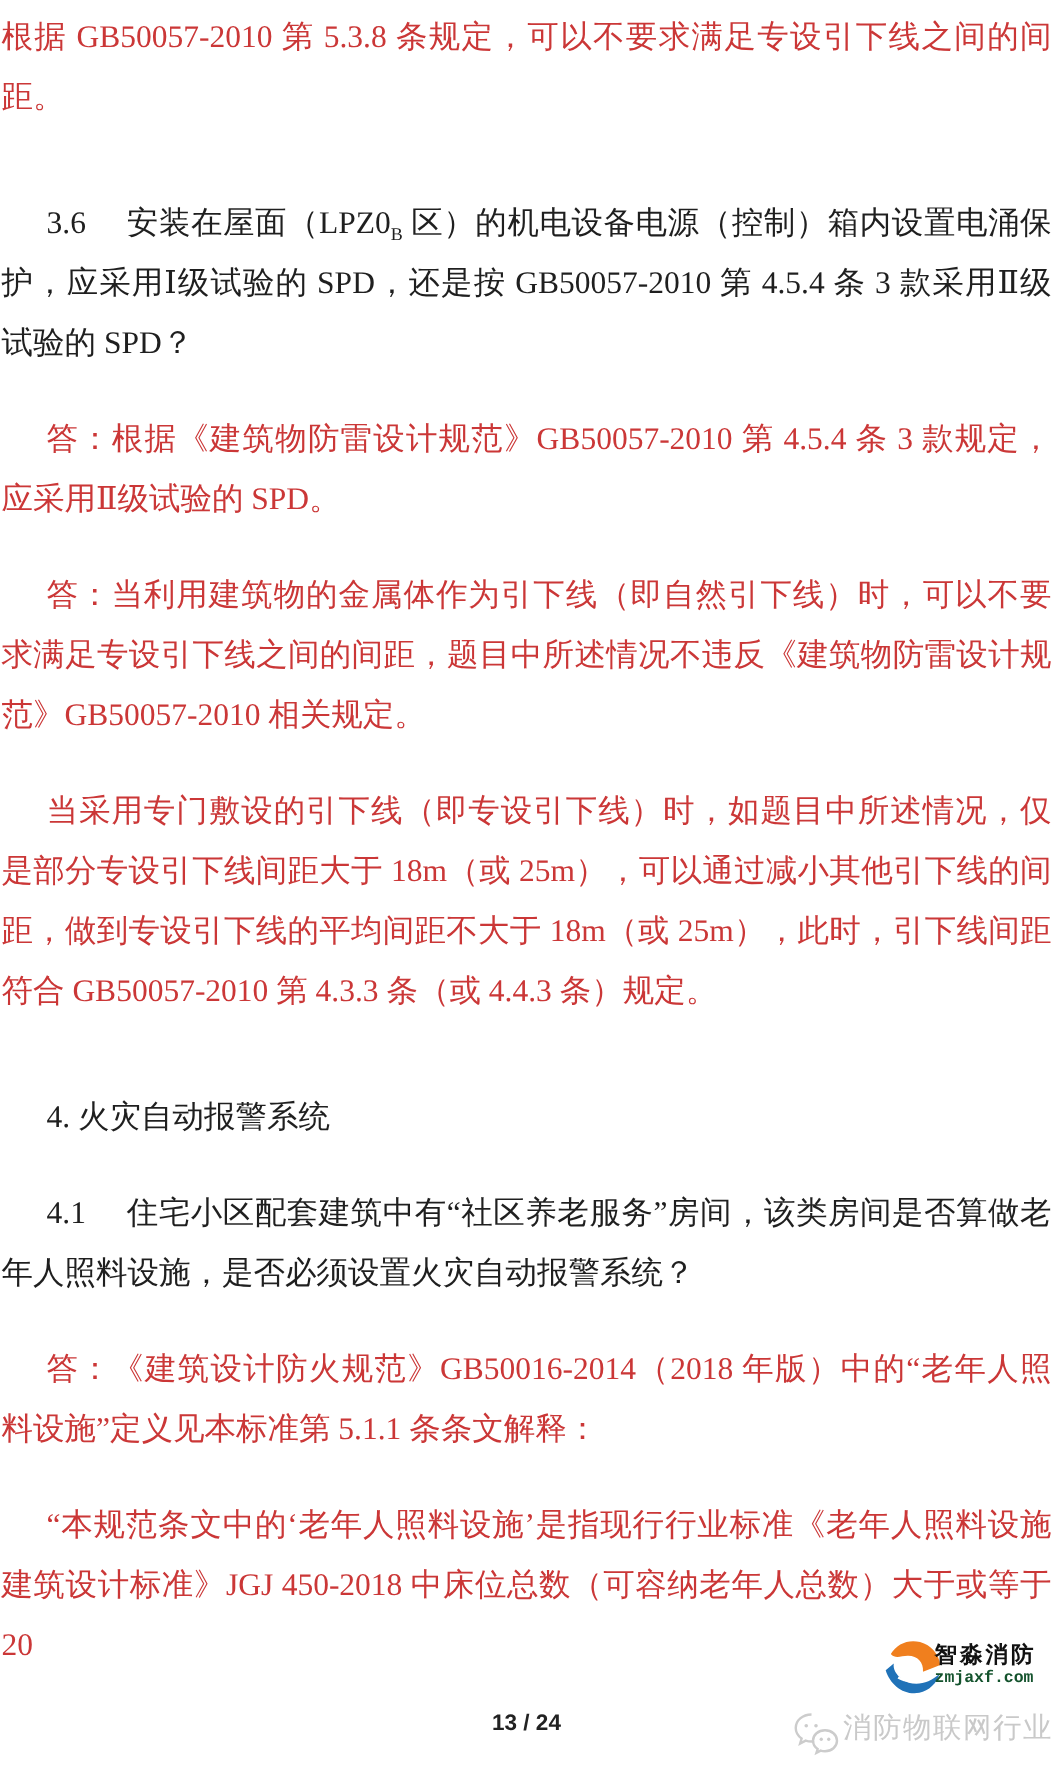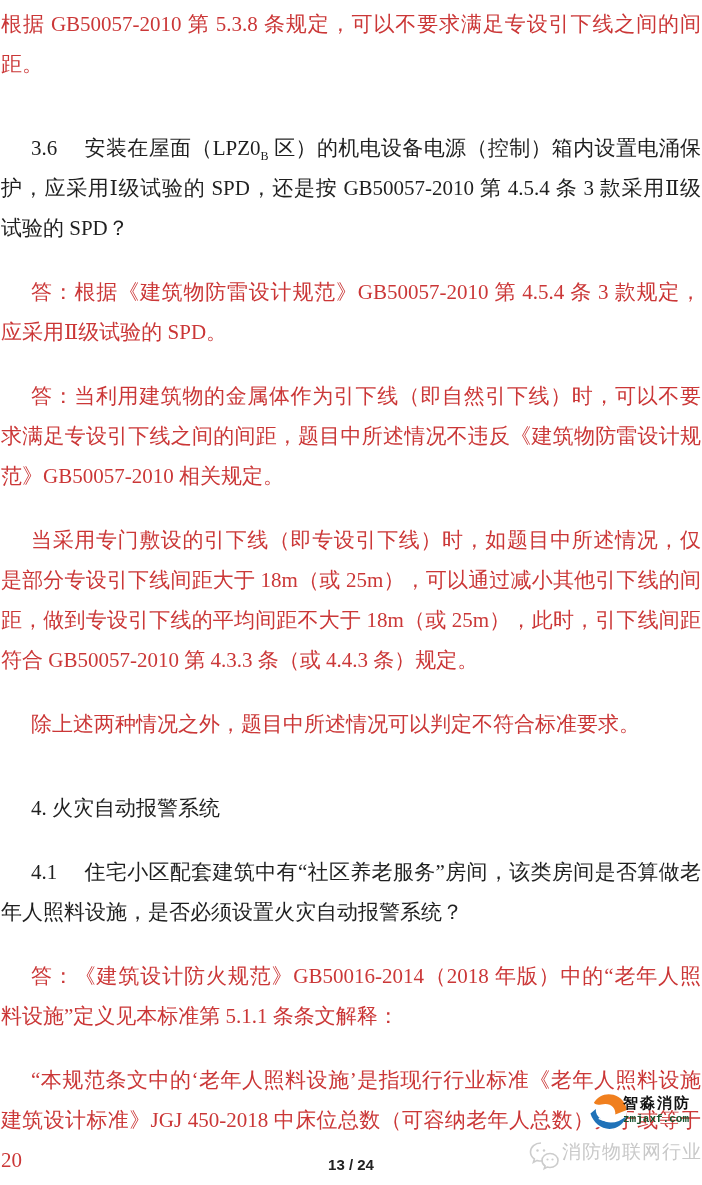--- a/index.html
+++ b/index.html
@@ -18,21 +18,21 @@
     line-height:40px;
     text-align:justify;
     color:#1f1f1f;
     margin:0;
   }
   .para.red{color:#cb3737;}
   .para.indent{text-indent:30px;margin-top:24px;}
   .para.gap{margin-top:44px;}
   .para sub{font-size:12px;line-height:0;}
   .page-number{
-    position:absolute;bottom:12px;left:0;right:0;
+    position:absolute;bottom:28px;left:0;right:0;
     text-align:center;
     font-family:"Liberation Sans","DejaVu Sans",sans-serif;
     font-weight:bold;font-size:15px;color:#222222;
   }
   .wm-wechat{position:absolute;left:527px;top:1139px;width:34px;height:34px;}
   .wm-text{
     position:absolute;left:562px;top:1139px;
     font-family:"Liberation Sans","DejaVu Sans",sans-serif;
     font-size:19px;color:#c9c9c9;letter-spacing:1px;white-space:nowrap;
     z-index:1;
@@ -54,21 +54,20 @@
 <body>
 
 <div class="page">
 
   <main class="content" id="paragraphs">
       <div class="para red">根据 GB50057-2010 第 5.3.8 条规定，可以不要求满足专设引下线之间的间距。</div>
       <div class="para black indent gap">3.6　 安装在屋面（LPZ0<sub>B</sub> 区）的机电设备电源（控制）箱内设置电涌保护，应采用Ⅰ级试验的 SPD，还是按 GB50057-2010 第 4.5.4 条 3 款采用Ⅱ级试验的 SPD？</div>
       <div class="para red indent">答：根据《建筑物防雷设计规范》GB50057-2010 第 4.5.4 条 3 款规定，应采用Ⅱ级试验的 SPD。</div>
       <div class="para red indent">答：当利用建筑物的金属体作为引下线（即自然引下线）时，可以不要求满足专设引下线之间的间距，题目中所述情况不违反《建筑物防雷设计规范》GB50057-2010 相关规定。</div>
       <div class="para red indent">当采用专门敷设的引下线（即专设引下线）时，如题目中所述情况，仅是部分专设引下线间距大于 18m（或 25m），可以通过减小其他引下线的间距，做到专设引下线的平均间距不大于 18m（或 25m），此时，引下线间距符合 GB50057-2010 第 4.3.3 条（或 4.4.3 条）规定。</div>
-      <div class="para red indent">除上述两种情况之外，题目中所述情况可以判定不符合标准要求。</div>
       <div class="para black indent gap">4. 火灾自动报警系统</div>
       <div class="para black indent">4.1　 住宅小区配套建筑中有“社区养老服务”房间，该类房间是否算做老年人照料设施，是否必须设置火灾自动报警系统？</div>
       <div class="para red indent">答：《建筑设计防火规范》GB50016-2014（2018 年版）中的“老年人照料设施”定义见本标准第 5.1.1 条条文解释：</div>
       <div class="para red indent">“本规范条文中的‘老年人照料设施’是指现行行业标准《老年人照料设施建筑设计标准》JGJ 450-2018 中床位总数（可容纳老年人总数）大于或等于 20</div>
     </main>
 
   <div class="page-number">13 / 24</div>
 
   <svg class="wm-wechat" viewBox="0 0 34 34" aria-hidden="true">
     <path d="M14 4 C8 4 3.5 8 3.5 13 c0 2.8 1.5 5.3 3.9 7 l-1 3.4 3.7-2 c1.2.4 2.5.6 3.9.6 .6 0 1.2 0 1.8-.1" fill="none" stroke="#cccccc" stroke-width="1.6"></path>

